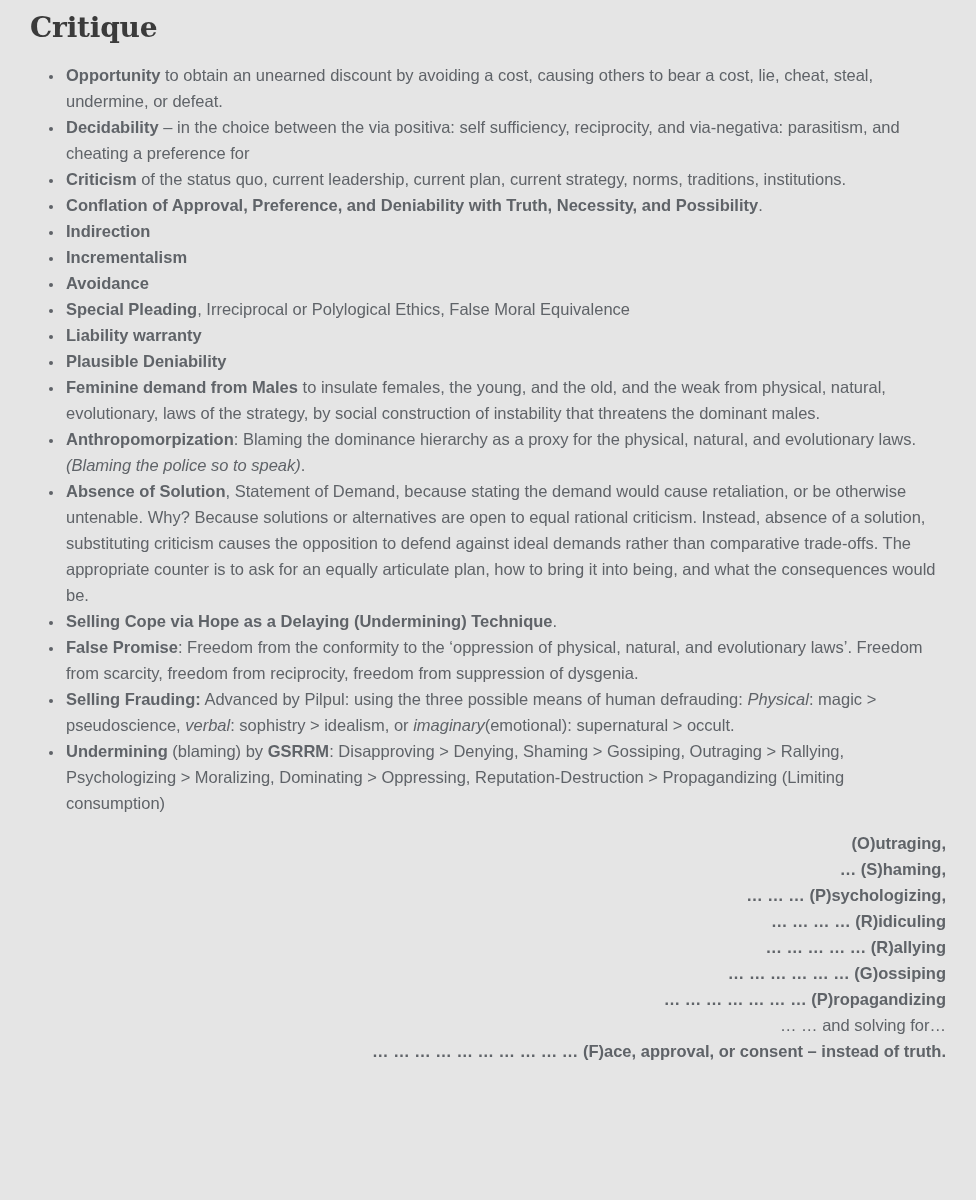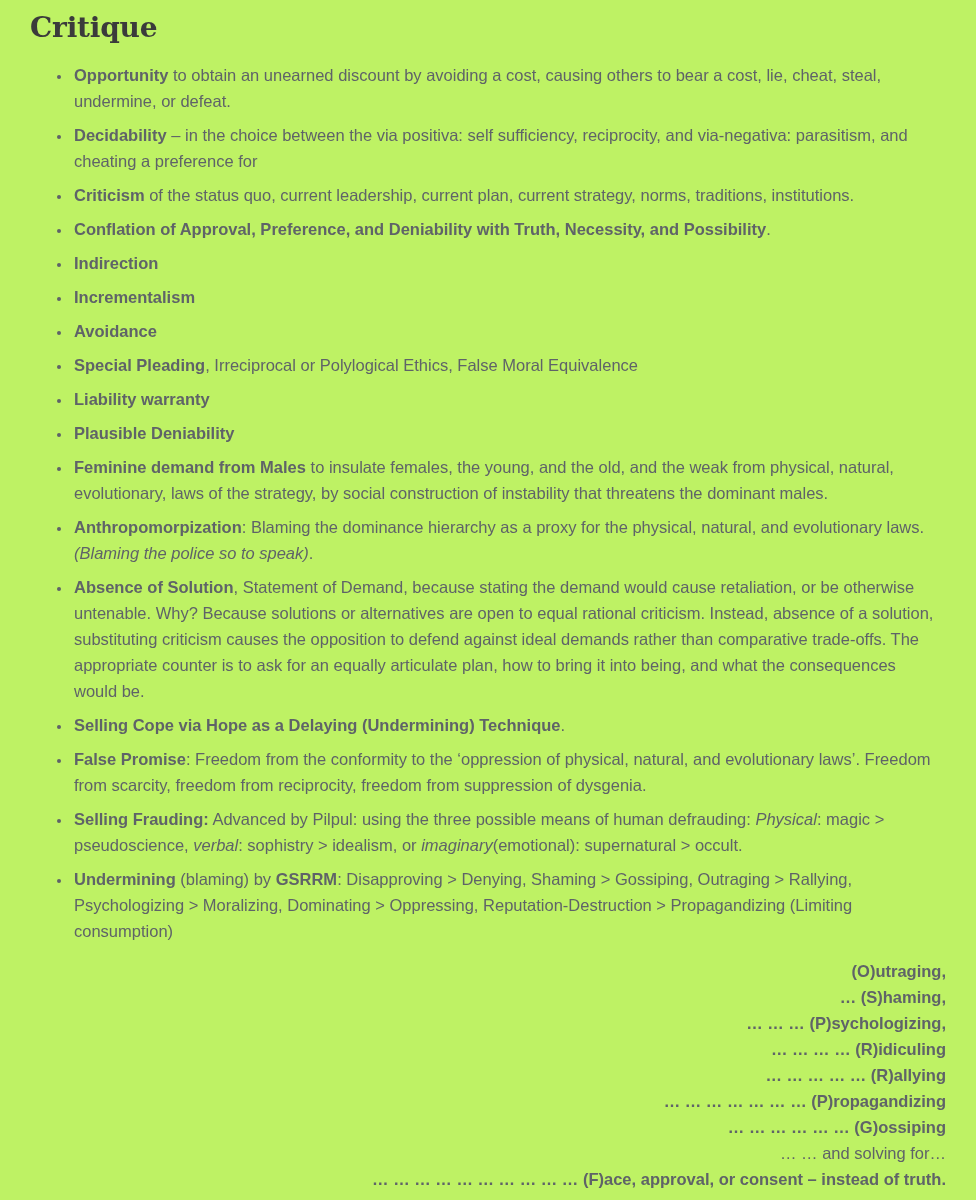--- a/index.html
+++ b/index.html
@@ -8,42 +8,42 @@
     width: 976px;
     height: 1200px;
     overflow: hidden;
     font-family: "Liberation Sans", "DejaVu Sans", sans-serif;
     color: #5f6368;
   }
   .page {
     width: 976px;
     height: 1200px;
     padding: 10px 30px 12px 28px;
-    background: #bef264;
+    background: #e5e5e5;
   }
   h1.page-title {
     font-family: "DejaVu Serif", "Liberation Serif", serif;
     font-weight: 700;
     font-size: 28px;
     line-height: 1.3;
     color: #3b3b3b;
     letter-spacing: -0.2px;
     margin: 0 0 16px 2px;
   }
   ul.bullet-list {
     list-style: disc outside;
     margin: 0;
     padding-left: 36px;
     font-size: 16.5px;
     line-height: 26px;
     max-width: 918px;
   }
   ul.bullet-list li {
     padding-left: 2px;
-    margin: 8px;
+    margin: 0;
   }
   ul.bullet-list li::marker {
     color: #5f6368;
     font-size: 14px;
   }
   .run-b { font-weight: 700; }
   .run-i { font-style: italic; }
   .gsrrm-block {
     margin: 14px 0 0 48px;
     font-size: 16.5px;
@@ -77,18 +77,18 @@
       <li><span class="run-b">Selling Frauding:</span><span> Advanced by Pilpul: using the three possible means of human defrauding: </span><span class="run-i">Physical</span><span>: magic &gt; pseudoscience, </span><span class="run-i">verbal</span><span>: sophistry &gt; idealism, or </span><span class="run-i">imaginary</span><span>(emotional): supernatural &gt; occult.</span></li>
       <li><span class="run-b">Undermining</span><span> (blaming) by </span><span class="run-b">GSRRM</span><span>: Disapproving &gt; Denying, Shaming &gt; Gossiping, Outraging &gt; Rallying, Psychologizing &gt; Moralizing, Dominating &gt; Oppressing, Reputation-Destruction &gt; Propagandizing (Limiting consumption)</span></li>
     </ul>
 
   <div class="gsrrm-block">
       <div class="gsrrm-line"><span class="run-b">(O)utraging,</span></div>
       <div class="gsrrm-line"><span class="run-b">… (S)haming,</span></div>
       <div class="gsrrm-line"><span class="run-b">… … … (P)sychologizing,</span></div>
       <div class="gsrrm-line"><span class="run-b">… … … … (R)idiculing</span></div>
       <div class="gsrrm-line"><span class="run-b">… … … … … (R)allying</span></div>
+      <div class="gsrrm-line"><span class="run-b">… … … … … … (G)ossiping</span></div>
       <div class="gsrrm-line"><span class="run-b">… … … … … … … (P)ropagandizing</span></div>
-      <div class="gsrrm-line"><span class="run-b">… … … … … … (G)ossiping</span></div>
       <div class="gsrrm-line"><span>… … and solving for…</span></div>
       <div class="gsrrm-line"><span class="run-b">… … … … … … … … … … (F)ace, approval, or consent – instead of truth.</span></div>
     </div>
 </div>
 
 </body></html>

